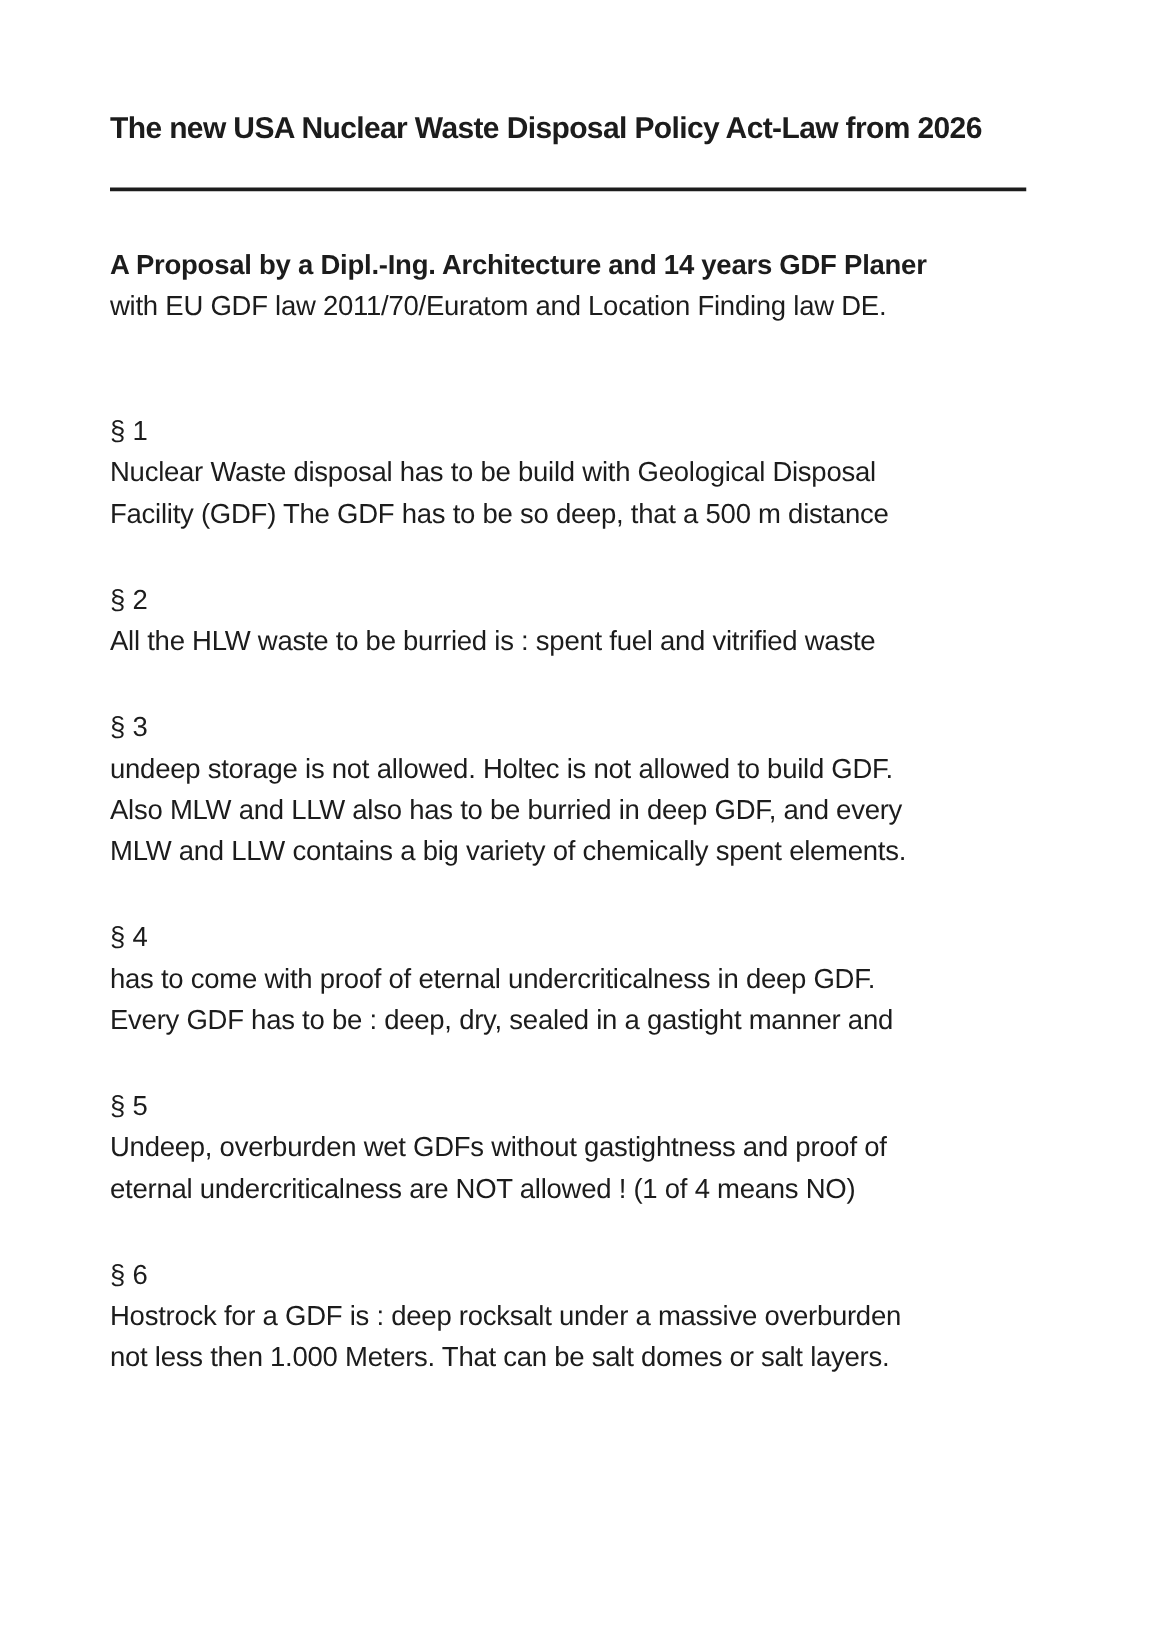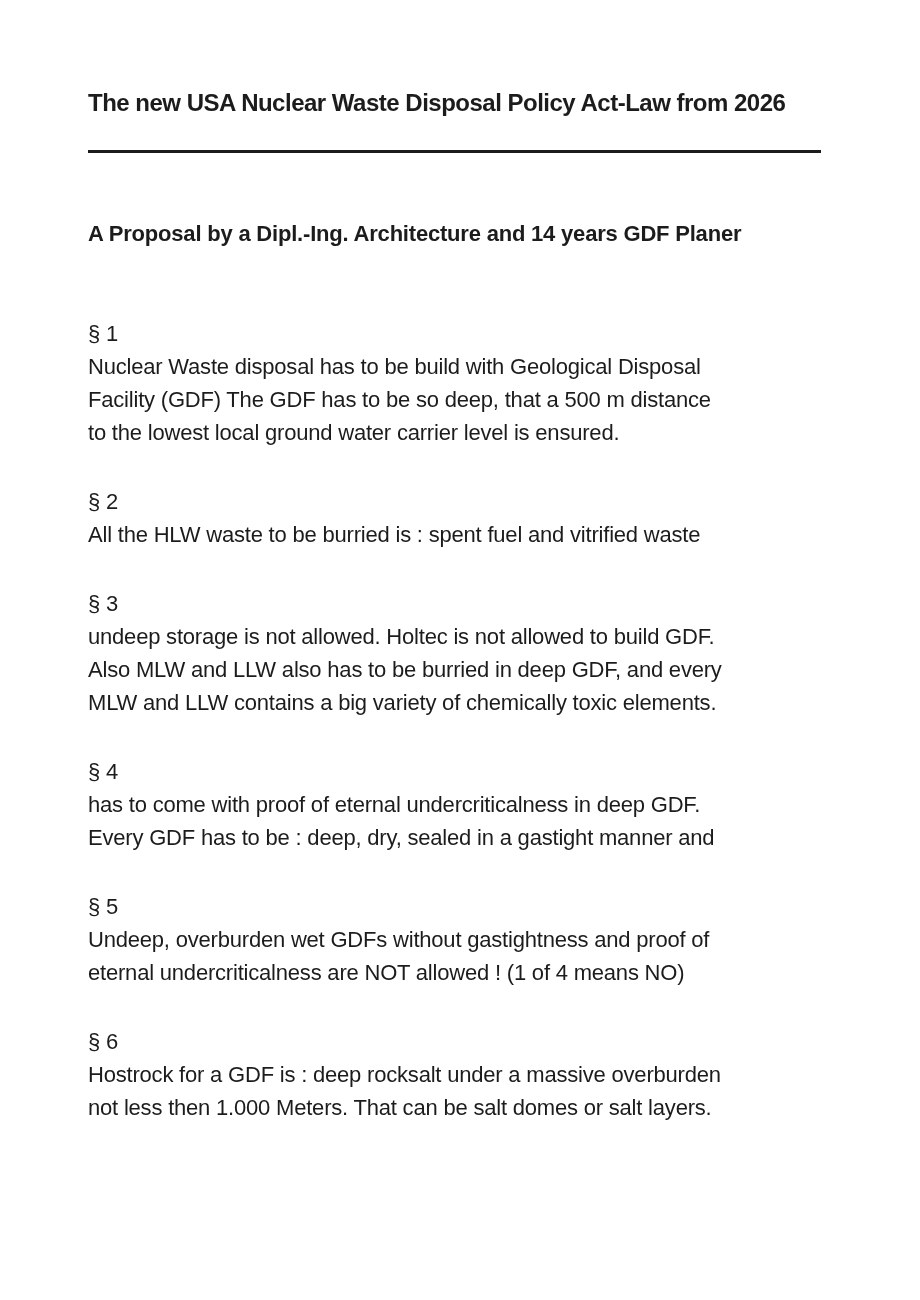--- a/index.html
+++ b/index.html
@@ -36,21 +36,21 @@
     letter-spacing: -0.5px;
     white-space: nowrap;
   }
   .divider {
     margin-top: 32px;
     width: 733px;
     height: 3px;
     background: var(--text-color);
   }
   .intro {
-    margin-top: 64px;
+    margin-top: 42px;
   }
   .line {
     margin: 0;
     font-size: 22px;
     line-height: 33px;
     letter-spacing: -0.2px;
     white-space: nowrap;
   }
   .bold { font-weight: bold; }
   .sections { margin-top: 67px; }
@@ -62,39 +62,39 @@
 
 <div class="page">
   <div class="content">
 
     <h1 class="title">The new USA Nuclear Waste Disposal Policy Act-Law from 2026</h1>
 
     <div class="divider"></div>
 
     <div class="intro">
       <p class="line bold">A Proposal by a Dipl.-Ing. Architecture and 14 years GDF Planer</p>
+      <p class="line">with EU GDF law 2011/70/Euratom and Location Finding law DE.</p>
     </div>
 
     <div class="sections">
 
     <section class="section">
           <p class="line">§ 1</p>
           <p class="line">Nuclear Waste disposal has to be build with Geological Disposal</p>
           <p class="line">Facility (GDF) The GDF has to be so deep, that a 500 m distance</p>
-          <p class="line">to the lowest local ground water carrier level is ensured.</p>
         </section>
         <section class="section">
           <p class="line">§ 2</p>
           <p class="line">All the HLW waste to be burried is : spent fuel and vitrified waste</p>
         </section>
         <section class="section">
           <p class="line">§ 3</p>
           <p class="line">undeep storage is not allowed. Holtec is not allowed to build GDF.</p>
           <p class="line">Also MLW and LLW also has to be burried in deep GDF, and every</p>
-          <p class="line">MLW and LLW contains a big variety of chemically toxic elements.</p>
+          <p class="line">MLW and LLW contains a big variety of chemically spent elements.</p>
         </section>
         <section class="section">
           <p class="line">§ 4</p>
           <p class="line">has to come with proof of eternal undercriticalness in deep GDF.</p>
           <p class="line">Every GDF has to be : deep, dry, sealed in a gastight manner and</p>
         </section>
         <section class="section">
           <p class="line">§ 5</p>
           <p class="line">Undeep, overburden wet GDFs without gastightness and proof of</p>
           <p class="line">eternal undercriticalness are NOT allowed ! (1 of 4 means NO)</p>

